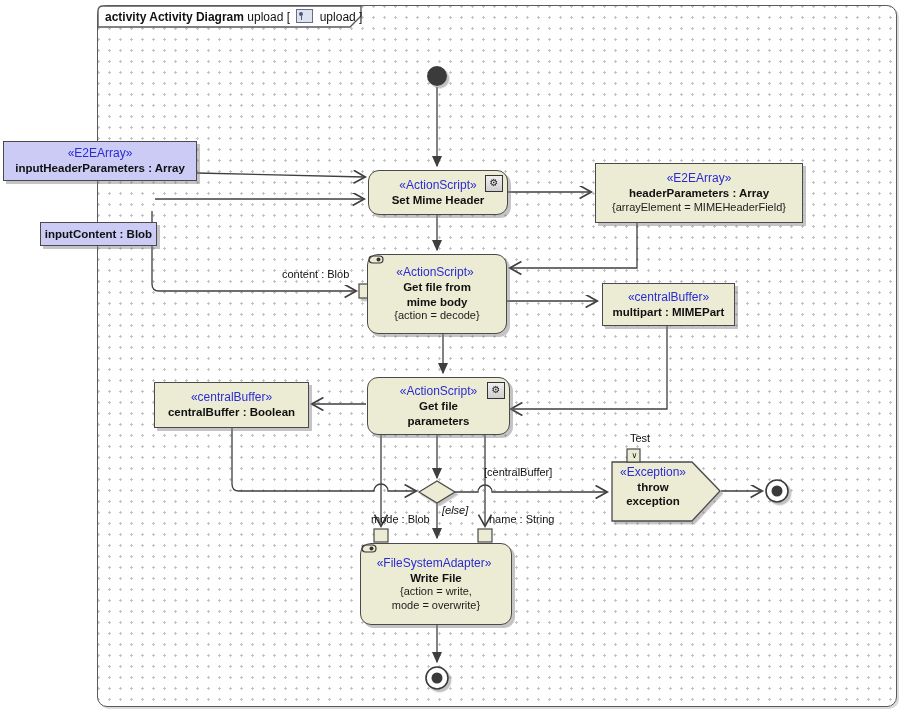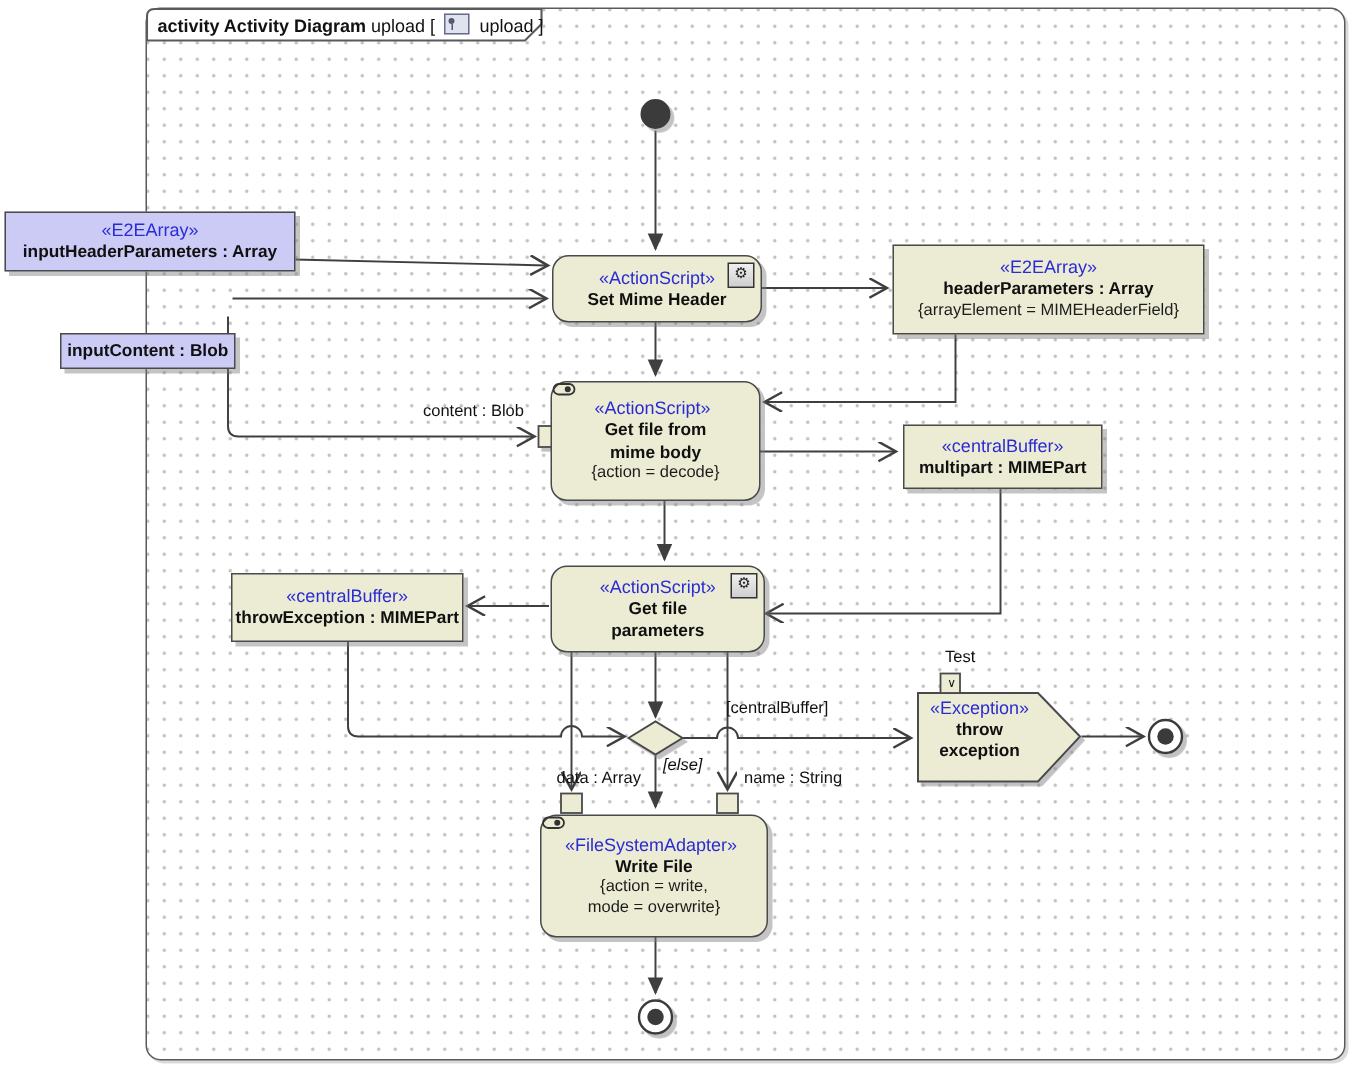--- a/index.html
+++ b/index.html
@@ -156,21 +156,21 @@
 
   <div class="node beige round" style="left:367px;top:377px;width:141px;height:56px;">
     <div class="gear">⚙</div>
     <div class="stereo">«ActionScript»</div>
     <div class="bname">Get file</div>
     <div class="bname">parameters</div>
   </div>
 
   <div class="node beige" style="left:154px;top:382px;width:153px;height:44px;">
     <div class="stereo">«centralBuffer»</div>
-    <div class="bname">throwException : MIMEPart</div>
+    <div class="bname">centralBuffer : Boolean</div>
   </div>
 
   <div style="position:absolute;left:612px;top:465px;width:82px;text-align:center;line-height:1.25;">
     <div class="stereo">«Exception»</div>
     <div class="bname">throw</div>
     <div class="bname">exception</div>
   </div>
   <div class="elabel" style="left:628px;top:449px;width:13px;text-align:center;font-size:8px;line-height:13px;">∨</div>
   <div class="elabel" style="left:630px;top:432px;">Test</div>
 
@@ -183,18 +183,18 @@
             <circle cx="10.5" cy="4.5" r="2" fill="#333"></circle>
           </svg>
       </span>
     </div>
     <div class="bname">Write File</div>
     <div class="constraint">{action = write,</div>
     <div class="constraint">mode = overwrite}</div>
   </div>
 
   <div class="elabel" style="left:282px;top:268px;">content : Blob</div>
-  <div class="elabel" style="left:371px;top:513px;">data : Array</div>
-  <div class="elabel" style="left:468px;top:513px;padding-left:28px;">name : String</div>
+  <div class="elabel" style="left:371px;top:513px;">mode : Blob</div>
+  <div class="elabel" style="left:489px;top:513px;">name : String</div>
   <div class="elabel" style="left:442px;top:504px;font-style:italic;">[else]</div>
   <div class="elabel" style="left:484px;top:466px;">[centralBuffer]</div>
 
 </div>
 
 </body></html>

